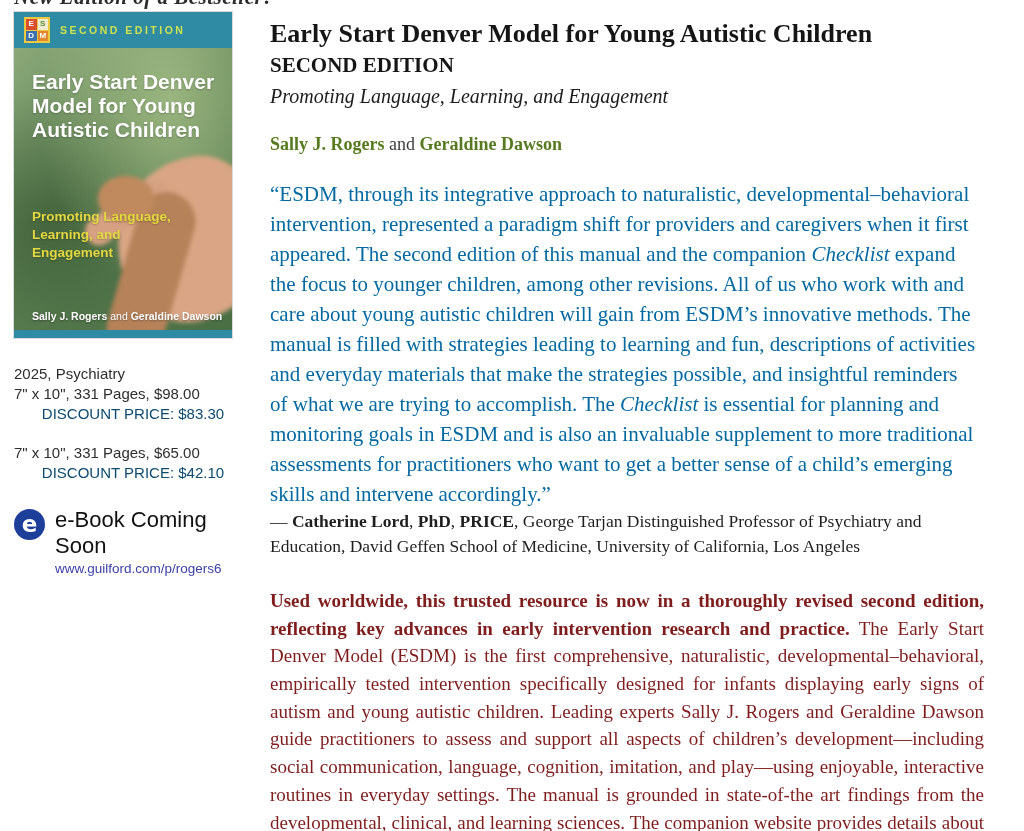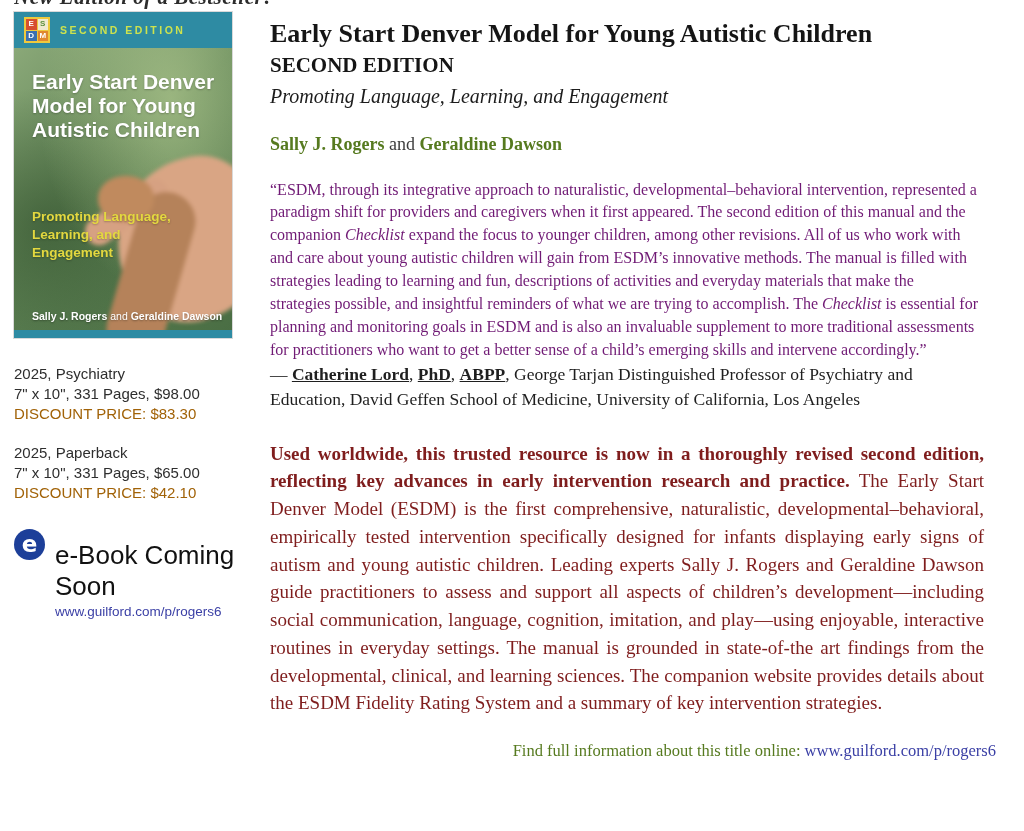--- a/index.html
+++ b/index.html
@@ -68,42 +68,42 @@
   }
   .cover-authors{
     position:absolute;bottom:16px;left:18px;z-index:2;white-space:nowrap;
     font-size:10.5px;color:#ffffff;text-shadow:0 1px 2px rgba(0,0,0,.35);
   }
   .cover-authors .nm{font-weight:bold;}
   .cover-bottombar{position:absolute;bottom:0;left:0;right:0;height:8px;background:#2e8ba3;z-index:3;}
   
   .price-block{margin-top:26px;font-size:15px;line-height:1.33;color:#2e2e2e;}
   .price-block + .price-block{margin-top:19px;}
-  .discount{color:#a16207;}
+  .discount{color:#0c4a6e;text-align:center;}
   
   .ebook-row{margin-top:24px;display:flex;gap:10px;align-items:flex-start;}
   .ebook-icon{
     width:31px;height:31px;border-radius:50%;background:#1d3f99;color:#fff;
     display:flex;align-items:center;justify-content:center;
     font-size:23px;font-weight:bold;line-height:1;flex-shrink:0;margin-top:2px;
     font-family:"DejaVu Sans", sans-serif;
   }
-  .ebook-label{font-size:26px;color:#111;margin-top:13px;}
+  .ebook-label{font-size:22px;color:#111;}
   .ebook-url{display:block;font-size:13.5px;color:#3a3fa5;text-decoration:none;margin-top:2px;}
   
   .title{font-size:26px;font-weight:bold;margin:6px 0 0;line-height:1.1;color:#151515;}
   .edition{font-size:21px;font-weight:bold;margin:4px 0 0;color:#151515;}
   .subtitle{font-size:20px;font-style:italic;margin-top:7px;color:#1c1c1c;}
   .authors{font-size:18px;font-weight:bold;margin-top:26px;}
   .author-link{color:#567a1f;text-decoration:none;}
   .authors .conj{color:#3c3c3c;font-weight:normal;}
-  .quote{margin-top:24px;font-size:16px;line-height:1.43;width:708px;color:#701a75;}
+  .quote{margin-top:24px;font-size:21px;line-height:1.43;width:708px;color:#0369a1;}
   .quote .it{font-style:italic;}
   .attribution{font-size:17.5px;line-height:1.43;width:708px;color:#1f1f1f;}
-  .attribution .b{font-weight:bold;text-decoration:underline;}
+  .attribution .b{font-weight:bold;}
   .description{margin-top:28px;font-size:19px;line-height:1.46;width:714px;
     text-align:justify;color:#7f1d1d;}
   .description .lead{font-weight:bold;}
   .footer-line{margin-top:24px;font-size:16.5px;color:#567a1f;text-align:right;}
   .footer-url{color:#3a3fa5;text-decoration:none;}
 </style>
 </head>
 <body>
 
 <div class="banner-clip">
@@ -142,21 +142,20 @@
       <div class="cover-bottombar"></div>
     </div>
 
     <div class="price-block">
       <div>2025, Psychiatry</div>
       <div>7" x 10", 331 Pages, $98.00</div>
       <div class="discount">DISCOUNT PRICE: $83.30</div>
     </div>
 
     <div class="price-block">
-      <div>2025, Paperback</div>
       <div>7" x 10", 331 Pages, $65.00</div>
       <div class="discount">DISCOUNT PRICE: $42.10</div>
     </div>
 
     <div class="ebook-row">
       <div class="ebook-icon">e</div>
       <div>
         <div class="ebook-label">e-Book Coming Soon</div>
         <a class="ebook-url" href="#">www.guilford.com/p/rogers6</a>
       </div>
@@ -172,21 +171,21 @@
 
     <div class="authors">
       <a class="author-link" href="#">Sally J. Rogers</a><span class="conj"> and </span><a class="author-link" href="#">Geraldine Dawson</a>
     </div>
 
     <div class="quote">
       <span>“ESDM, through its integrative approach to naturalistic, developmental–behavioral intervention, represented a paradigm shift for providers and caregivers when it first appeared. The second edition of this manual and the companion </span><span class="it">Checklist</span><span> expand the focus to younger children, among other revisions. All of us who work with and care about young autistic children will gain from ESDM’s innovative methods. The manual is filled with strategies leading to learning and fun, descriptions of activities and everyday materials that make the strategies possible, and insightful reminders of what we are trying to accomplish. The </span><span class="it">Checklist</span><span> is essential for planning and monitoring goals in ESDM and is also an invaluable supplement to more traditional assessments for practitioners who want to get a better sense of a child’s emerging skills and intervene accordingly.”</span>
     </div>
 
     <div class="attribution">
-      <span>— </span><span class="b">Catherine Lord</span><span>, </span><span class="b">PhD</span><span>, </span><span class="b">ABPP</span><span>, George Tarjan Distinguished Professor of Psychiatry and Education, David Geffen School of Medicine, University of California, Los Angeles</span>
+      <span>— </span><span class="b">Catherine Lord</span><span>, </span><span class="b">PhD</span><span>, </span><span class="b">PRICE</span><span>, George Tarjan Distinguished Professor of Psychiatry and Education, David Geffen School of Medicine, University of California, Los Angeles</span>
     </div>
 
     <div class="description">
       <span class="lead">Used worldwide, this trusted resource is now in a thoroughly revised second edition, reflecting key advances in early intervention research and practice.</span><span> The Early Start Denver Model (ESDM) is the first comprehensive, naturalistic, developmental–behavioral, empirically tested intervention specifically designed for infants displaying early signs of autism and young autistic children. Leading experts Sally J. Rogers and Geraldine Dawson guide practitioners to assess and support all aspects of children’s development—including social communication, language, cognition, imitation, and play—using enjoyable, interactive routines in everyday settings. The manual is grounded in state-of-the art findings from the developmental, clinical, and learning sciences. The companion website provides details about the ESDM Fidelity Rating System and a summary of key intervention strategies.</span>
     </div>
 
     <div class="footer-line">
       <span>Find full information about this title online: </span><a class="footer-url" href="#">www.guilford.com/p/rogers6</a>
     </div>
 

